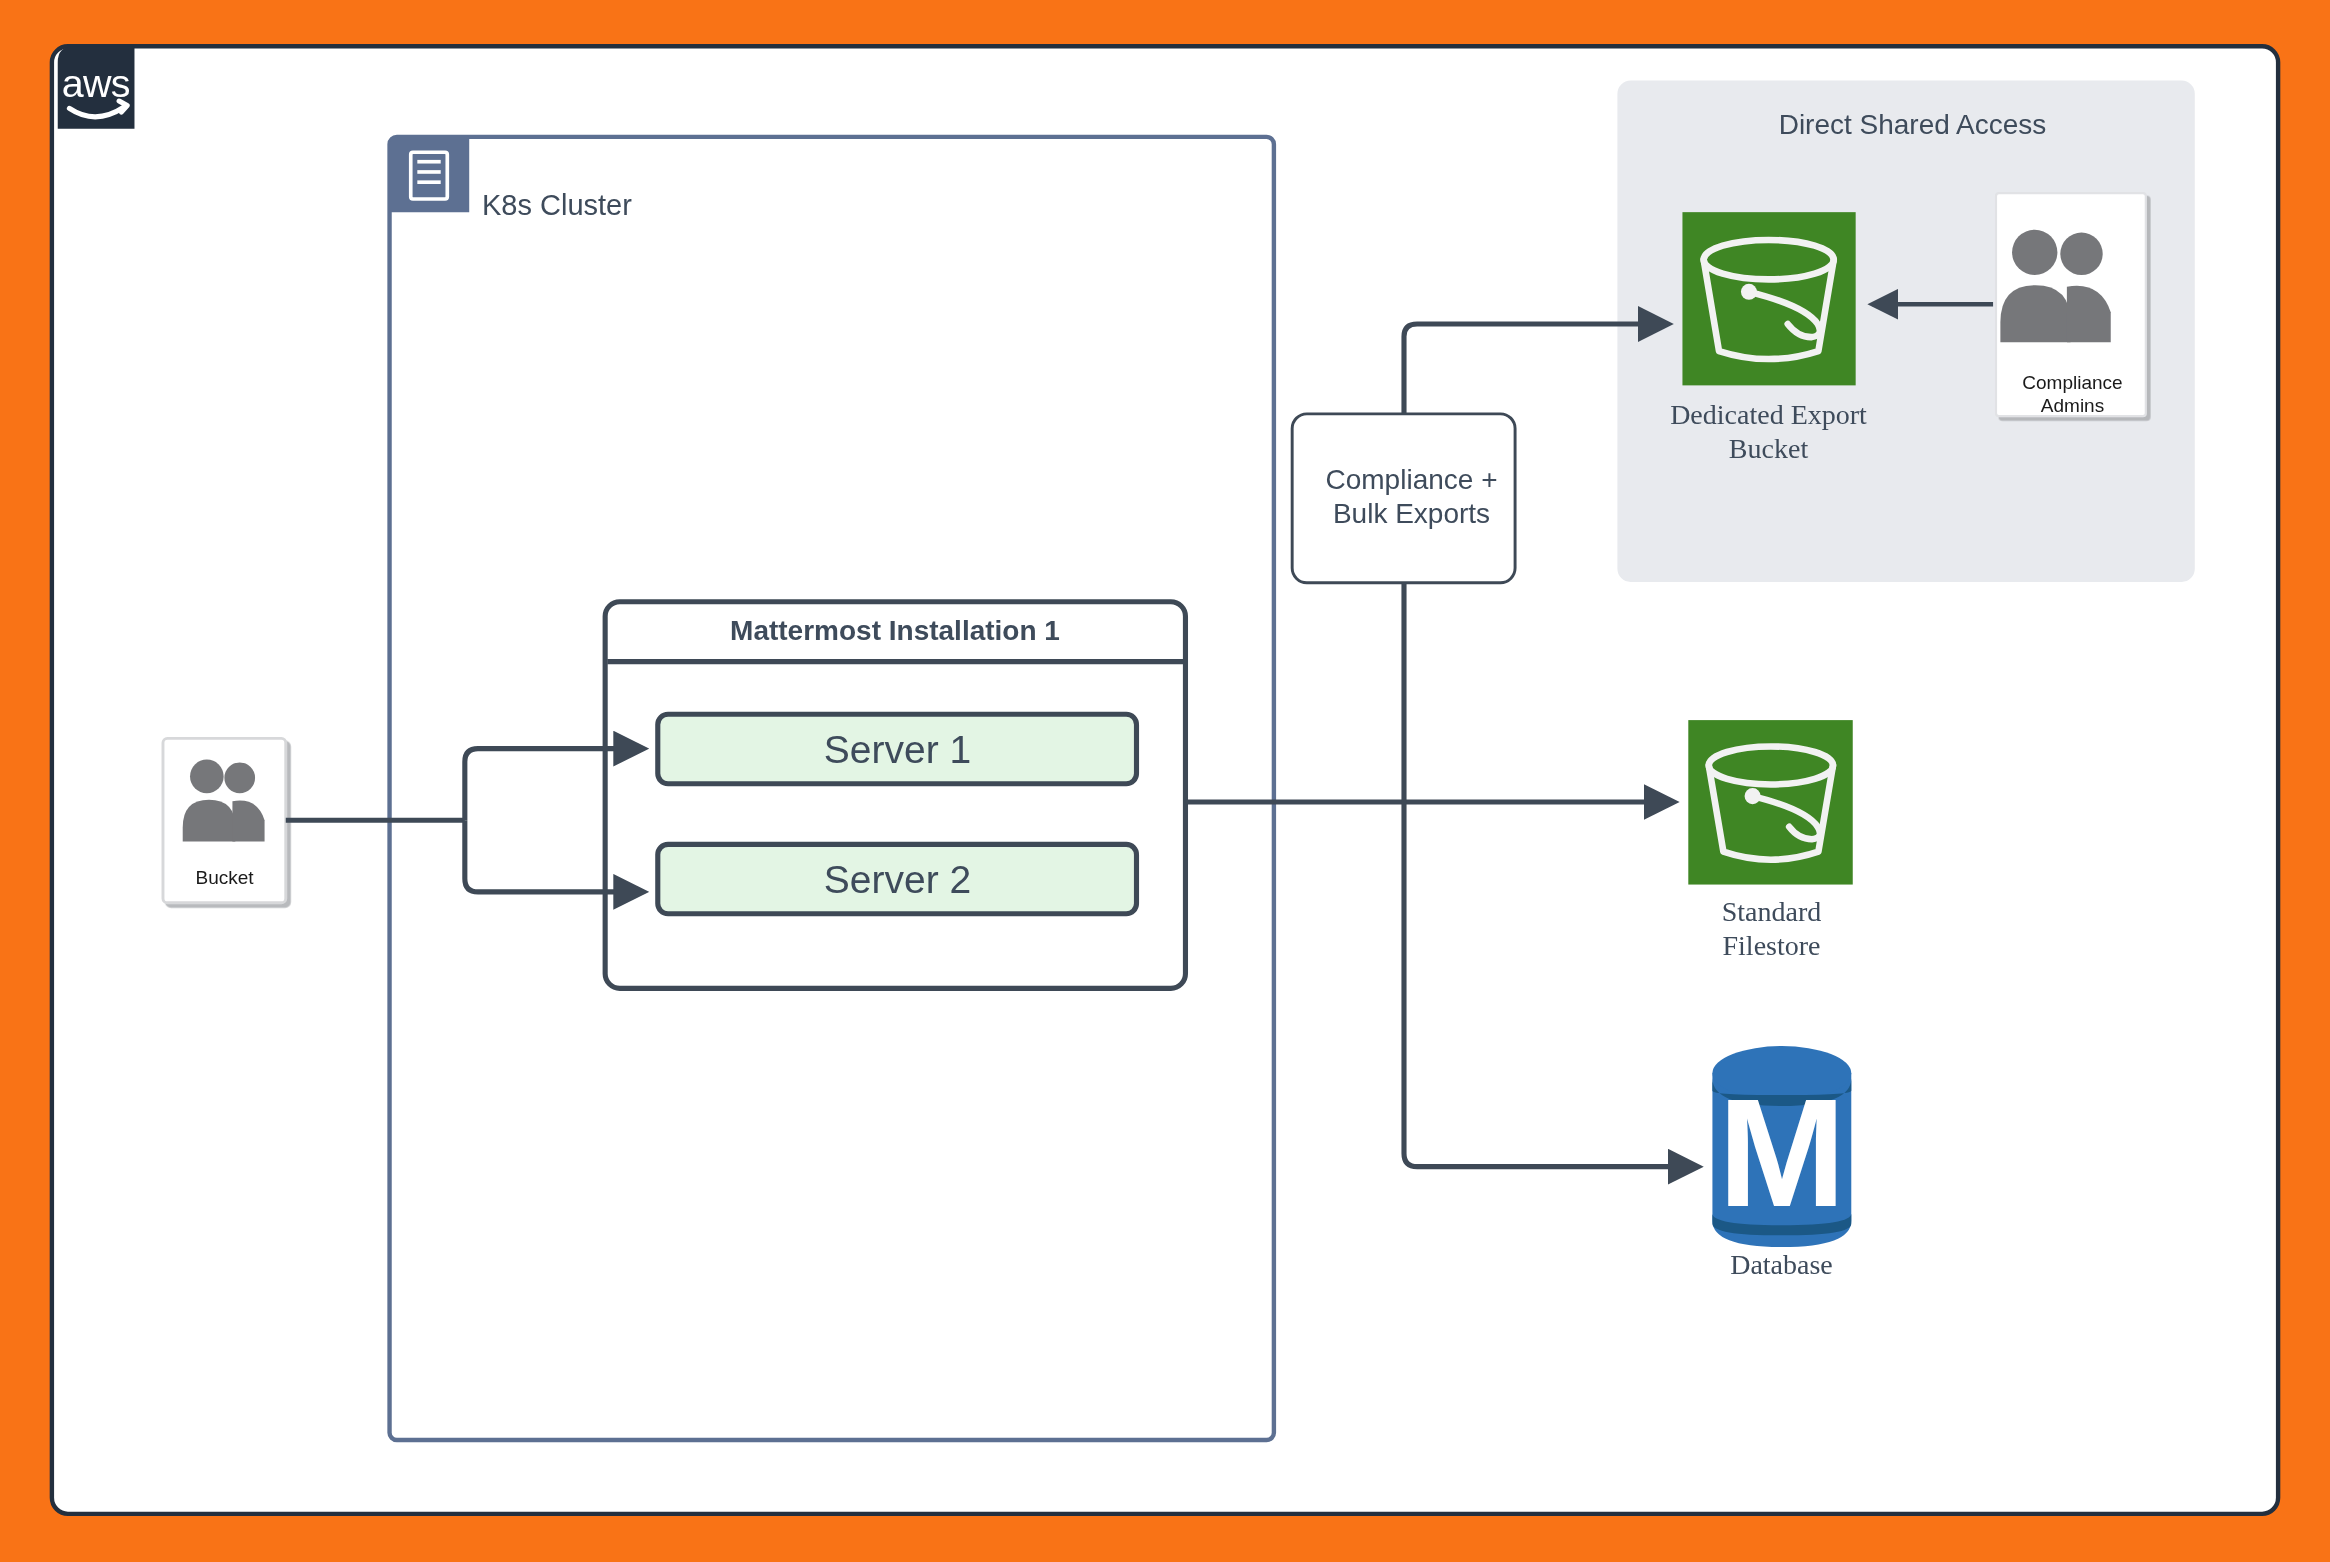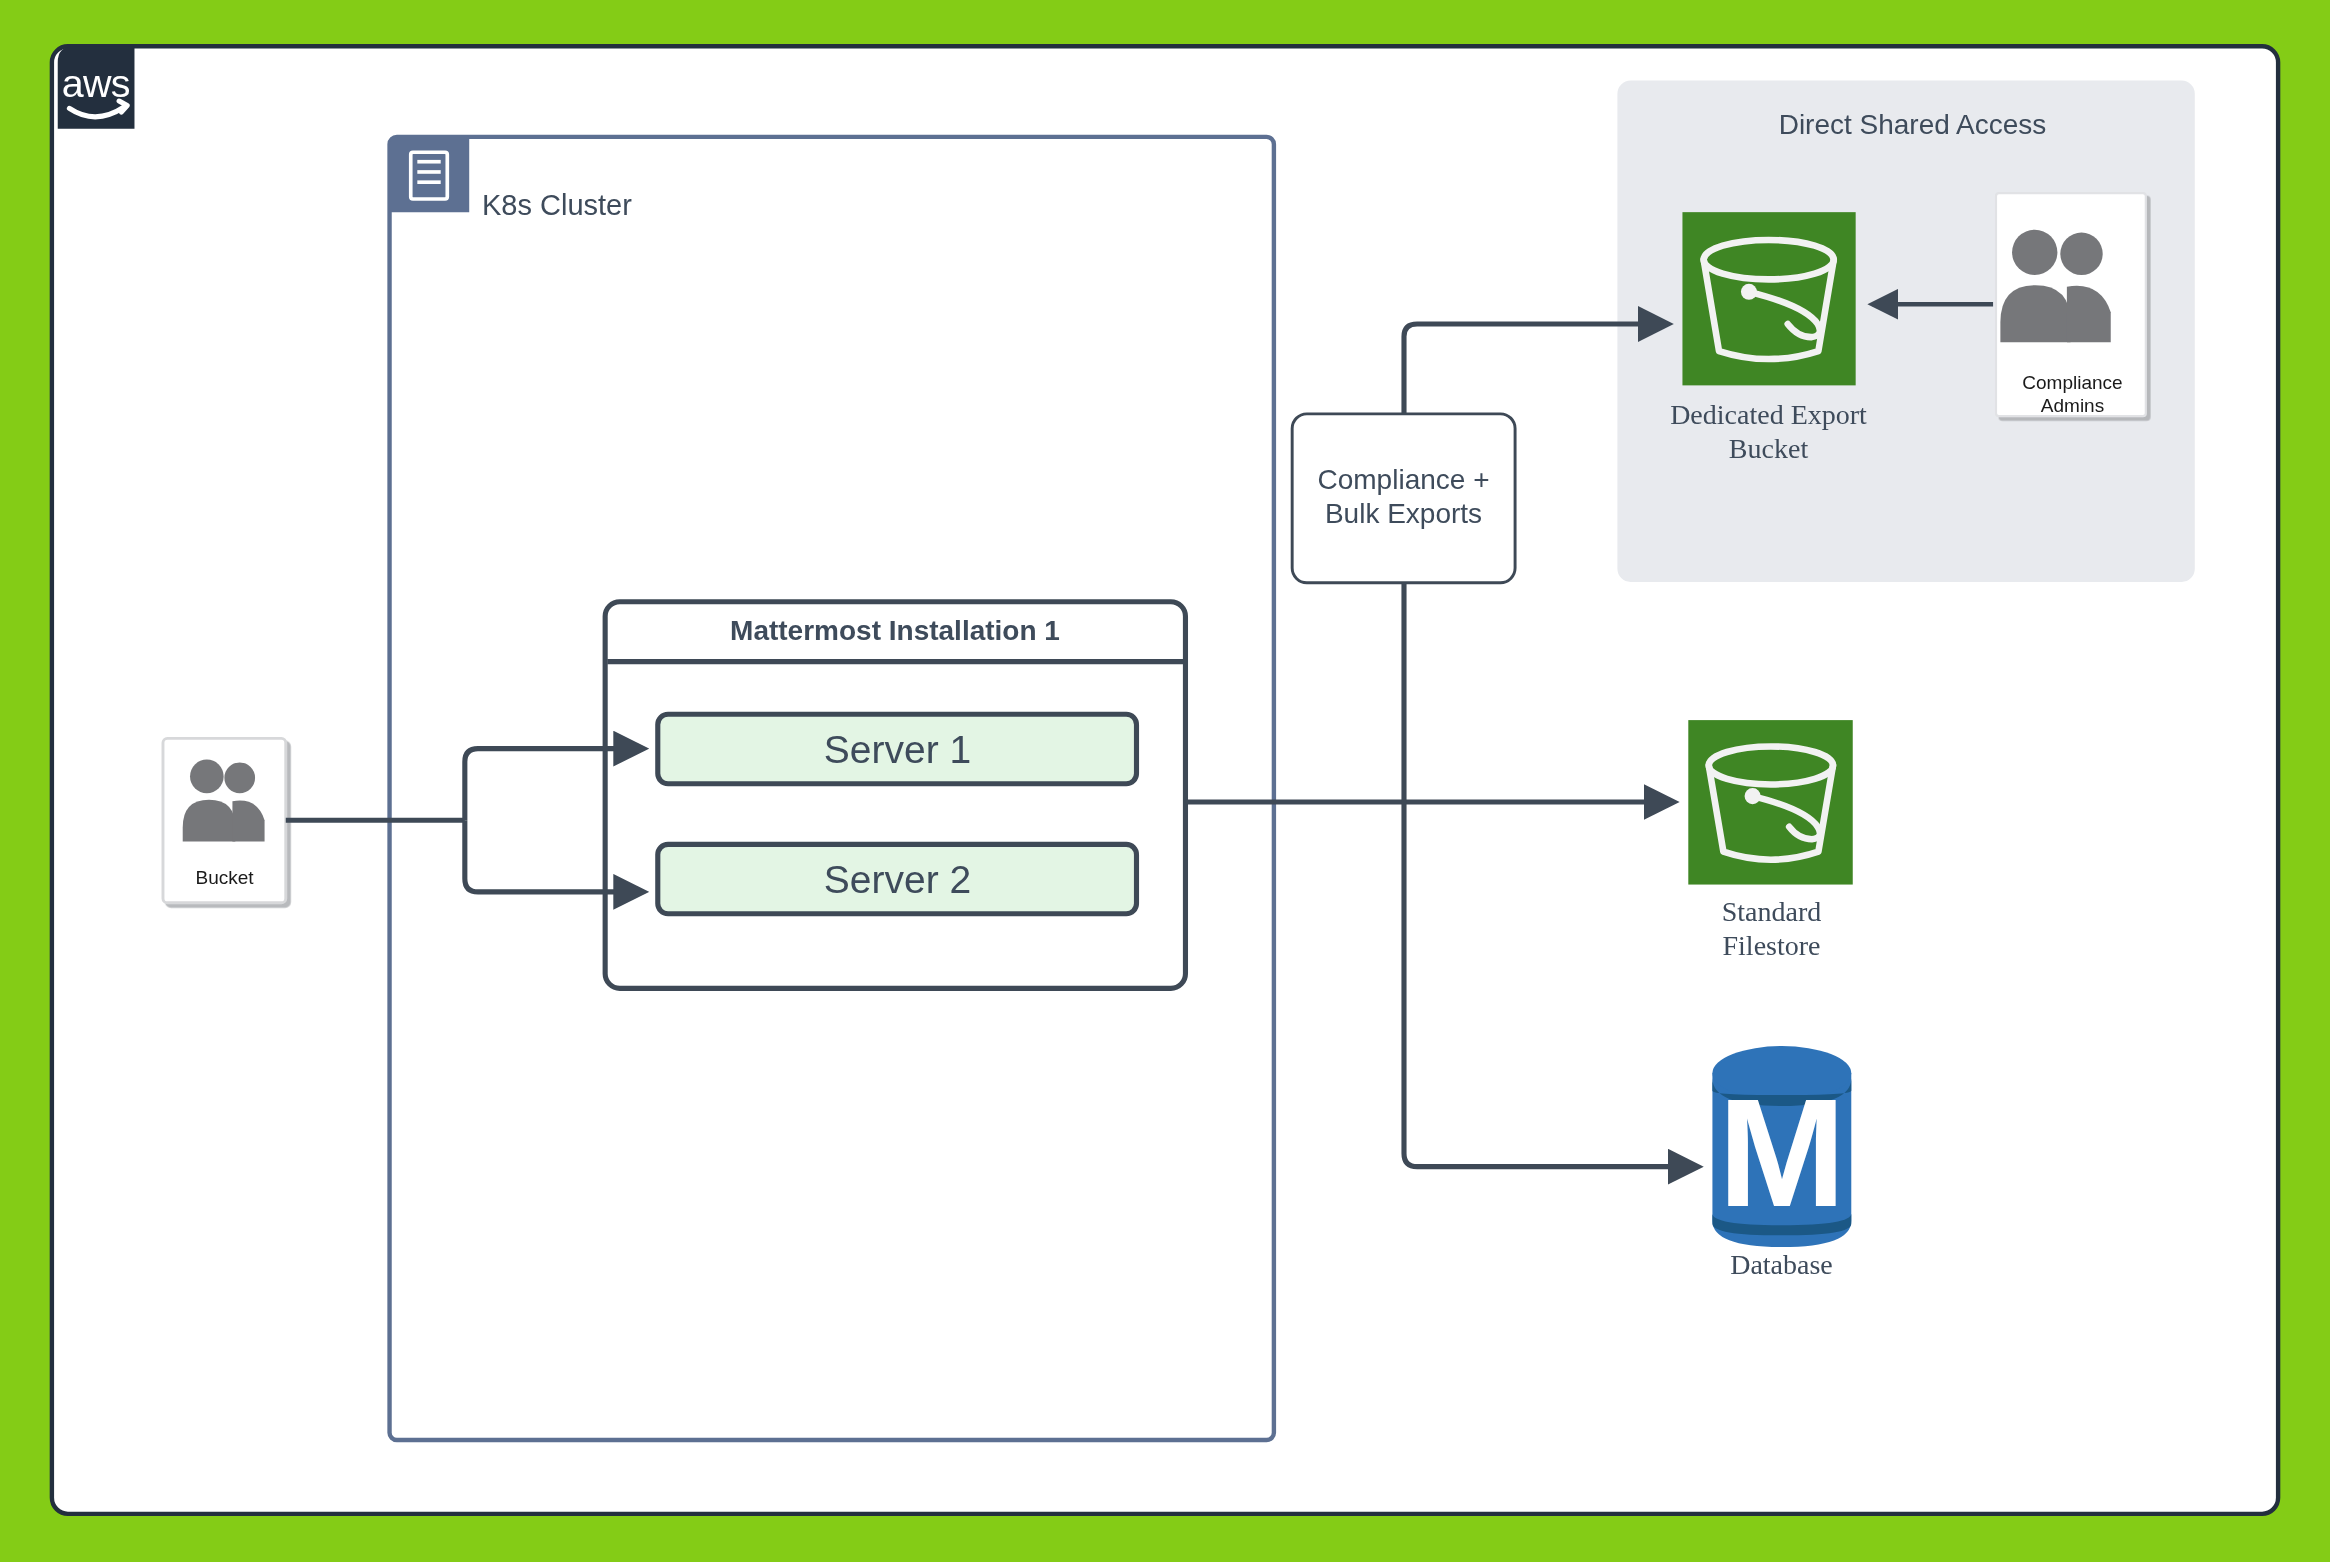--- a/index.html
+++ b/index.html
@@ -7,21 +7,21 @@
     padding: 0;
     background: #ffffff;
   }
   body {
     font-family: "Liberation Sans", sans-serif;
   }
   #canvas {
     position: relative;
     width: 2330px;
     height: 1563px;
-    background: #84cc16;
+    background: #f97316;
     overflow: hidden;
   }
   svg.layer {
     position: absolute;
     top: 0;
     left: 0;
     width: 2330px;
     height: 1563px;
   }
   .node-text {
@@ -176,21 +176,21 @@
   <div class="node-text t-cluster" style="left:482px; top:164px; width:307px; text-align:left;margin-top:24px;">K8s Cluster</div>
 
   <div class="node-text t-group-title" style="left:1618px; top:108px; width:577px;padding-left:6px;">Direct Shared Access</div>
 
   <div class="node-text t-install-title" style="left:605px; top:614px; width:580px;font-weight:bold;">Mattermost Installation 1</div>
 
   <div class="node-text t-server" style="left:658px; top:726px; width:479px;">Server 1</div>
 
   <div class="node-text t-server" style="left:658px; top:856px; width:479px;">Server 2</div>
 
-  <div class="node-text t-compliance" style="left:1292px; top:463px; width:223px;">Compliance +
+  <div class="node-text t-compliance" style="left:1292px; top:463px; width:223px;padding-left:8px;">Compliance +
 Bulk Exports</div>
 
   <div class="node-text t-icon-label" style="left:1593px; top:398px; width:351px;">Dedicated Export
 Bucket</div>
 
   <div class="node-text t-icon-label" style="left:1640px; top:895px; width:263px;">Standard
 Filestore</div>
 
   <div class="node-text t-icon-label" style="left:1650px; top:1248px; width:263px;">Database</div>
 

